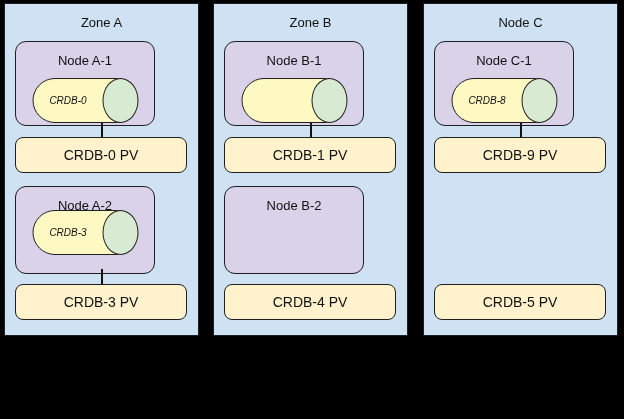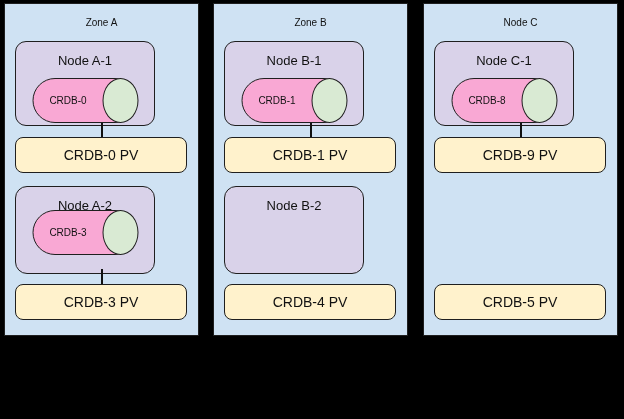--- a/index.html
+++ b/index.html
@@ -9,36 +9,36 @@
   }
   .zone{
     position:absolute;top:3px;width:195px;height:333px;
     background:#cfe2f3;border:1.5px solid #1f1f1f;box-sizing:border-box;
   }
   .zone-a{left:4px;}
   .zone-b{left:213px;}
   .zone-c{left:423px;}
   .zone-title{
     position:absolute;top:11px;left:0;width:100%;text-align:center;
-    font-size:10px;line-height:15px;
+    font-size:13px;line-height:15px;
   }
   .node{
     position:absolute;left:10px;width:140px;
     background:#d9d2e9;border:1.5px solid #1f1f1f;border-radius:11px;box-sizing:border-box;
   }
   .node1{top:37px;height:85px;}
-  .node2{top:182px;height:88px;border-radius:12px;}
+  .node2{top:182px;height:88px;}
   .node-title{
     position:absolute;top:11px;left:0;width:100%;text-align:center;
     font-size:13px;line-height:15px;
   }
   .cyl{
     position:absolute;left:50%;transform:translateX(-50%);top:36px;
-    width:105px;height:45px;background:#f9a8d4;border:1.5px solid #1f1f1f;
-    border-radius:22.5px;box-sizing:border-box;
+    width:105px;height:45px;background:#fef9c3;border:1.5px solid #1f1f1f;
+    border-radius:22.5px;box-sizing:border-box;font-style:italic;
   }
   .cyl-ellipse{
     position:absolute;top:-1.5px;right:-1.5px;width:36px;height:45px;
     background:#d9ead3;border:1.5px solid #1f1f1f;border-radius:50%;box-sizing:border-box;
   }
   .cyl-label{
     position:absolute;left:0;top:0;width:69px;height:100%;
     display:flex;align-items:center;justify-content:center;
     font-size:10px;
   }
@@ -89,21 +89,20 @@
     </div>
   </div>
 
   <div class="zone zone-b">
     <div class="zone-title">Zone B</div>
 
     <div class="node node1">
       <div class="node-title">Node B-1</div>
       <div class="cyl">
         <div class="cyl-ellipse"></div>
-        <div class="cyl-label">CRDB-1</div>
       </div>
     </div>
     <div class="connector conn1"></div>
     <div class="pv pv1">
       <span>CRDB-1 PV</span>
     </div>
 
     <div class="node node2">
       <div class="node-title">Node B-2</div>
     </div>

